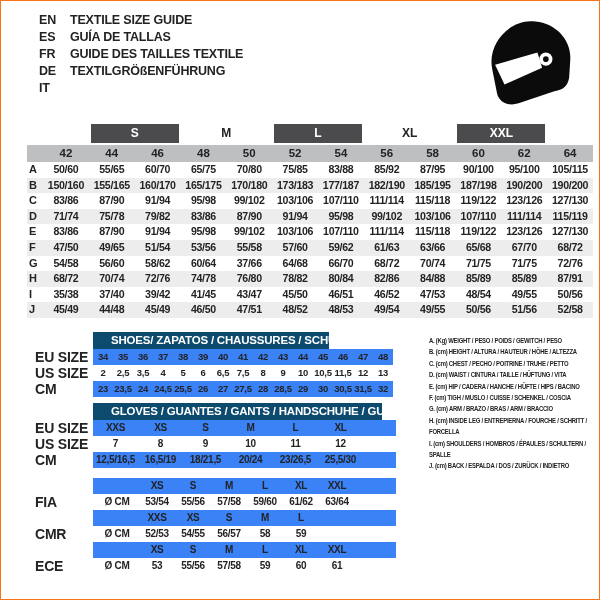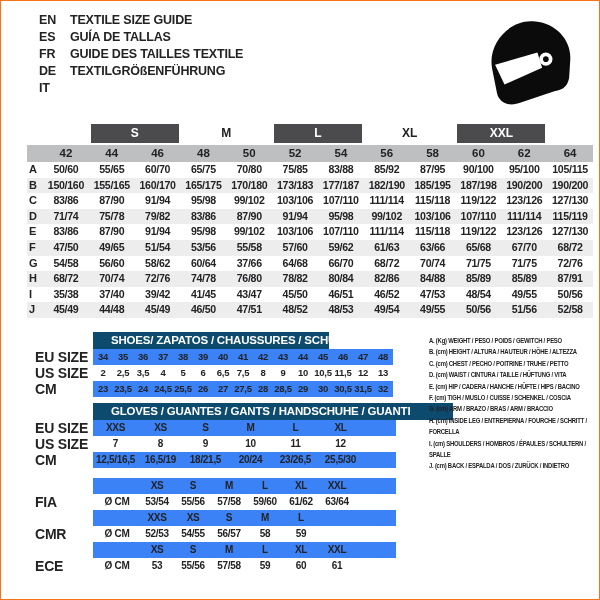--- a/index.html
+++ b/index.html
@@ -25,21 +25,21 @@
   .t-row.stripe{background:#ededee;}
   .t-letter{text-align:left;padding-left:2px;font-size:11px;}
 
   
   .bottom-left{position:absolute;left:0;top:331px;width:432px;font-weight:bold;}
   .subtable{margin-bottom:6px;}
   .subtable.helmet-t{margin-top:10px;}
   .bar{background:#0c4a6e;color:#fff;height:17px;line-height:17px;font-size:11.5px;
        padding-left:18px;margin-left:92px;box-sizing:border-box;letter-spacing:-0.2px;white-space:nowrap;}
   .bar.shoes-bar{width:236px;}
-  .bar.gloves-bar{width:360px;}
+  .bar.gloves-bar{width:289px;}
   .bar.helmet-bar{width:303px;}
   .sub-row{display:flex;height:16px;line-height:16px;}
   .sub-label{width:92px;padding-left:34px;box-sizing:border-box;font-size:14px;letter-spacing:-0.2px;}
   .sub-data{display:grid;}
   .sub-data.shaded{background:#3b82f6;}
   .sub-data.shoes{width:300px;grid-template-columns:repeat(15,20px);}
   .sub-data.gloves{width:303px;grid-template-columns:repeat(6,45px) 1fr;}
   .sub-data.helmet{width:303px;grid-template-columns:46px repeat(6,36px) 1fr;}
   .cell{text-align:center;font-size:10px;letter-spacing:-0.3px;white-space:nowrap;}
   .sub-data.shoes .cell{font-size:9.5px;}

